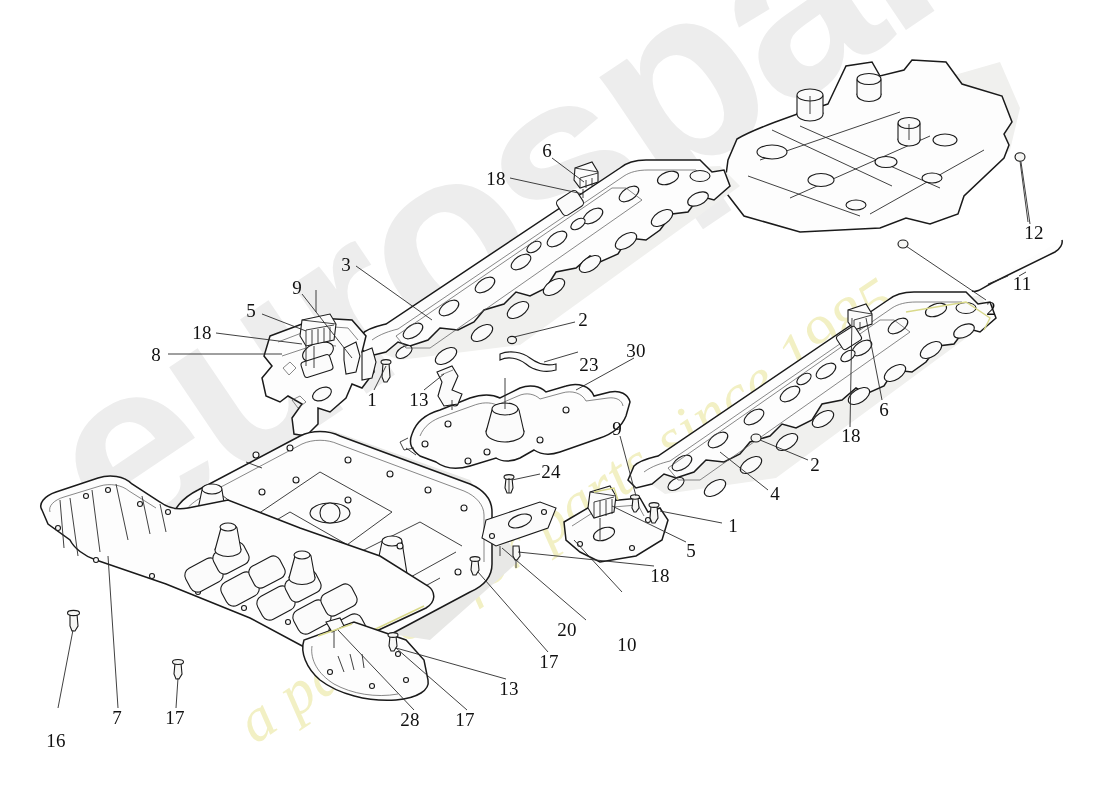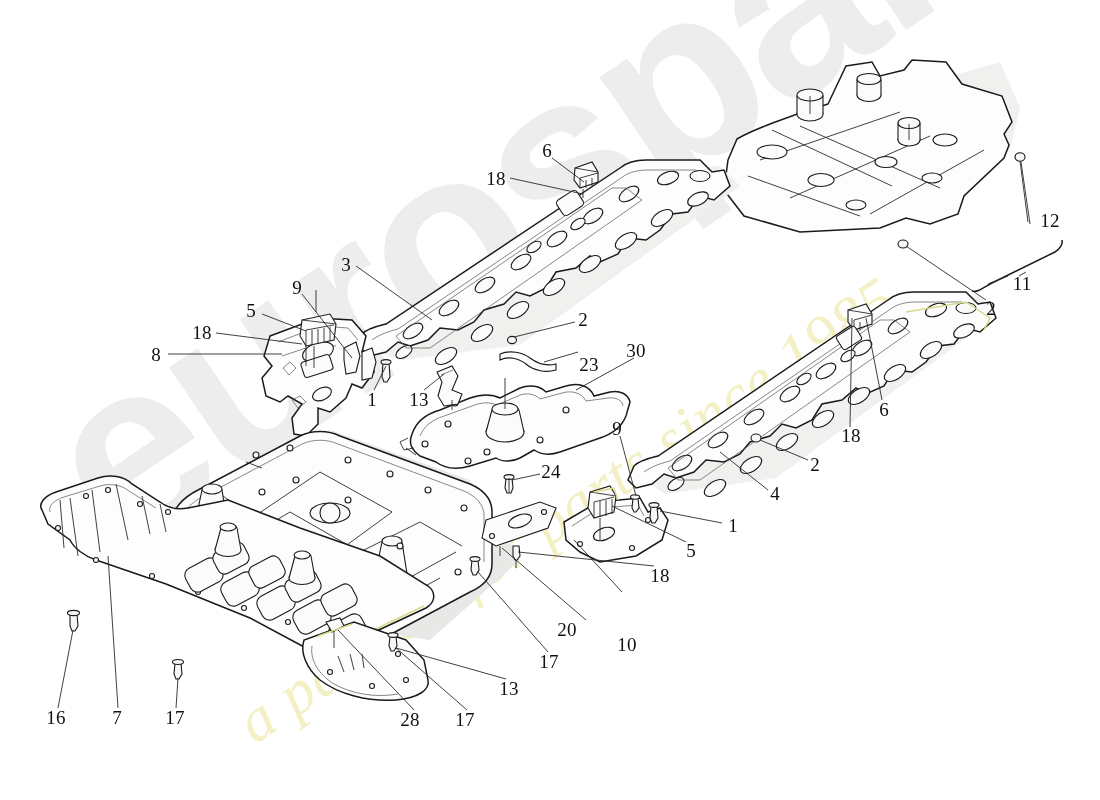--- a/index.html
+++ b/index.html
@@ -572,34 +572,34 @@
       <div class="callout-num" style="left: 251px; top: 310px;">5</div>
       <div class="callout-num" style="left: 202px; top: 332px;">18</div>
       <div class="callout-num" style="left: 156px; top: 354px;">8</div>
       <div class="callout-num" style="left: 583px; top: 319px;">2</div>
       <div class="callout-num" style="left: 589px; top: 351px; margin-top: 13px;">23</div>
       <div class="callout-num" style="left: 636px; top: 350px;">30</div>
       <div class="callout-num" style="left: 372px; top: 399px;">1</div>
       <div class="callout-num" style="left: 419px; top: 399px;">13</div>
       <div class="callout-num" style="left: 617px; top: 428px;">9</div>
       <div class="callout-num" style="left: 551px; top: 471px;">24</div>
-      <div class="callout-num" style="left: 1034px; top: 220px; margin-left: 16px;">12</div>
+      <div class="callout-num" style="left: 1034px; top: 232px;">12</div>
       <div class="callout-num" style="left: 1022px; top: 283px; text-align: center;">11</div>
       <div class="callout-num" style="left: 991px; top: 308px;">2</div>
       <div class="callout-num" style="left: 884px; top: 409px;">6</div>
       <div class="callout-num" style="left: 851px; top: 435px;">18</div>
       <div class="callout-num" style="left: 815px; top: 464px;">2</div>
       <div class="callout-num" style="left: 775px; top: 493px;">4</div>
       <div class="callout-num" style="left: 733px; top: 525px;">1</div>
       <div class="callout-num" style="left: 691px; top: 550px;">5</div>
       <div class="callout-num" style="left: 660px; top: 575px;">18</div>
       <div class="callout-num" style="left: 627px; top: 601px; margin-top: 43px;">10</div>
       <div class="callout-num" style="left: 567px; top: 629px;">20</div>
       <div class="callout-num" style="left: 549px; top: 661px;">17</div>
       <div class="callout-num" style="left: 509px; top: 688px;">13</div>
       <div class="callout-num" style="left: 465px; top: 719px;">17</div>
       <div class="callout-num" style="left: 410px; top: 719px;">28</div>
-      <div class="callout-num" style="left: 56px; top: 717px;">16</div>
+      <div class="callout-num" style="left: 56px; top: 740px;">16</div>
       <div class="callout-num" style="left: 117px; top: 717px;">7</div>
       <div class="callout-num" style="left: 175px; top: 717px;">17</div>
     </div>
 
 </div>
 
 </body></html>

